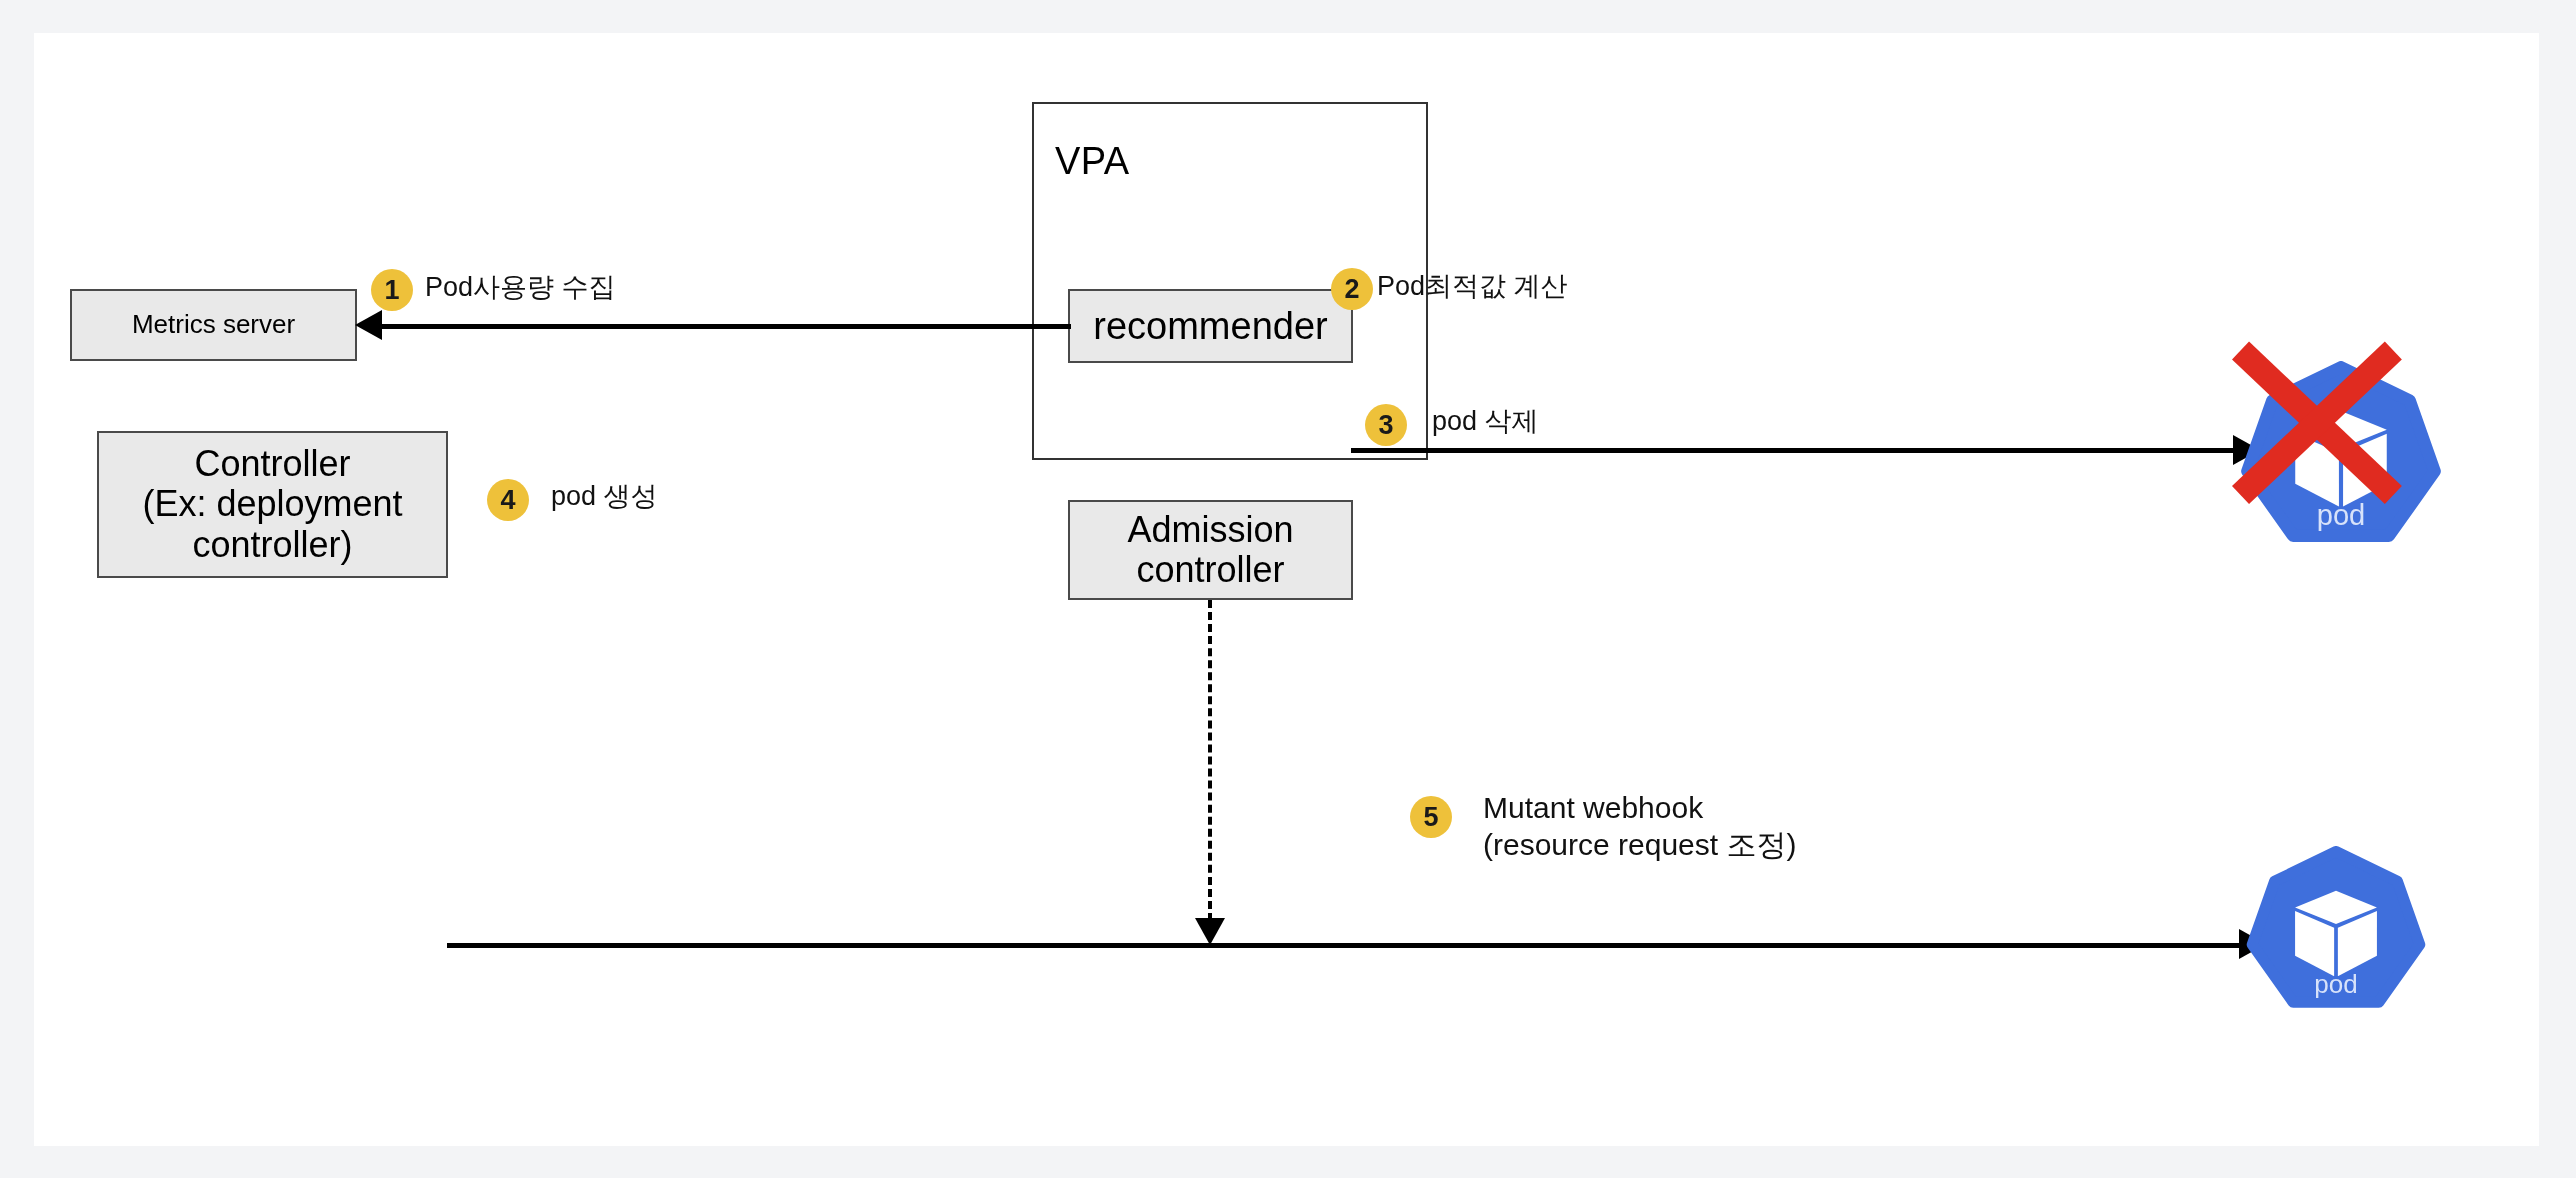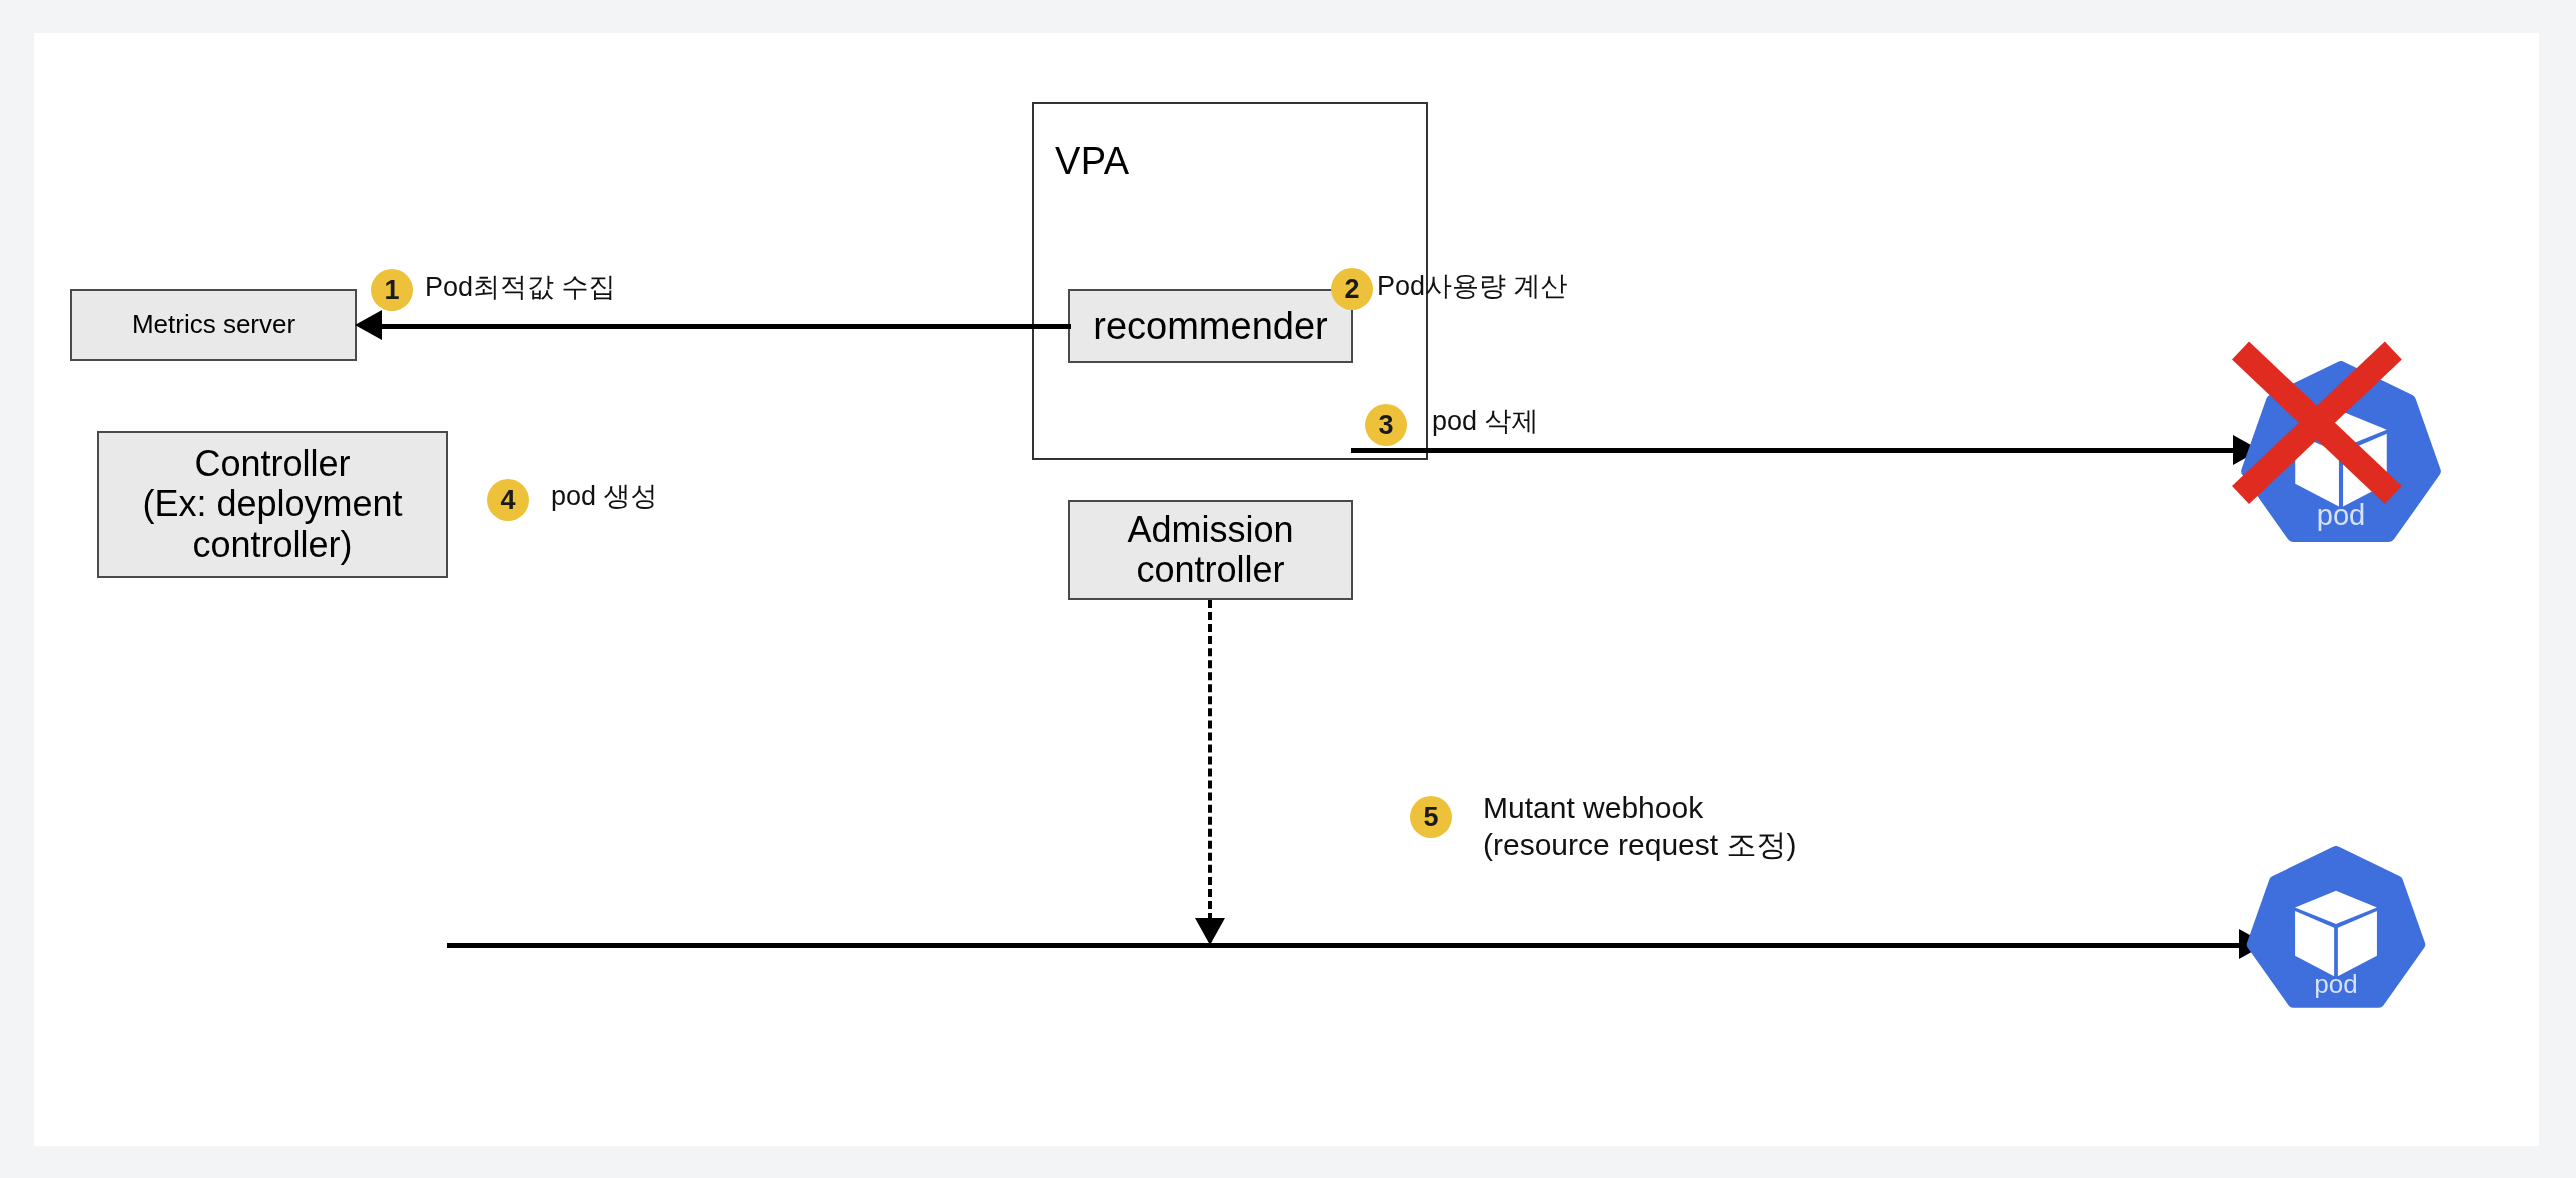--- a/index.html
+++ b/index.html
@@ -147,24 +147,24 @@
     
     <div class="hline" style="left:413px; top:910px; width:1797px;"></div>
     <div class="arrow-right" style="left:2205px; top:896px;"></div>
 
     
     <div class="dashline" style="left:1174px; top:567px; height:321px;"></div>
     <div class="arrow-down" style="left:1161px; top:885px;"></div>
 
     
     <div class="badge" style="left:337px; top:236px;">1</div>
-    <div class="caption" style="left:391px; top:238px;">Pod최적값 수집</div>
+    <div class="caption" style="left:391px; top:238px;">Pod사용량 수집</div>
 
     <div class="badge" style="left:1297px; top:235px;">2</div>
-    <div class="caption" style="left:1343px; top:237px;">Pod사용량 계산</div>
+    <div class="caption" style="left:1343px; top:237px;">Pod최적값 계산</div>
 
     <div class="badge" style="left:1331px; top:371px;">3</div>
     <div class="caption" style="left:1398px; top:372px;">pod 삭제</div>
 
     <div class="badge" style="left:453px; top:446px;">4</div>
     <div class="caption" style="left:517px; top:447px;">pod 생성</div>
 
     <div class="badge" style="left:1376px; top:763px;">5</div>
     <div class="caption big" style="left:1449px; top:757px;">Mutant webhook
 (resource request 조정)</div>

